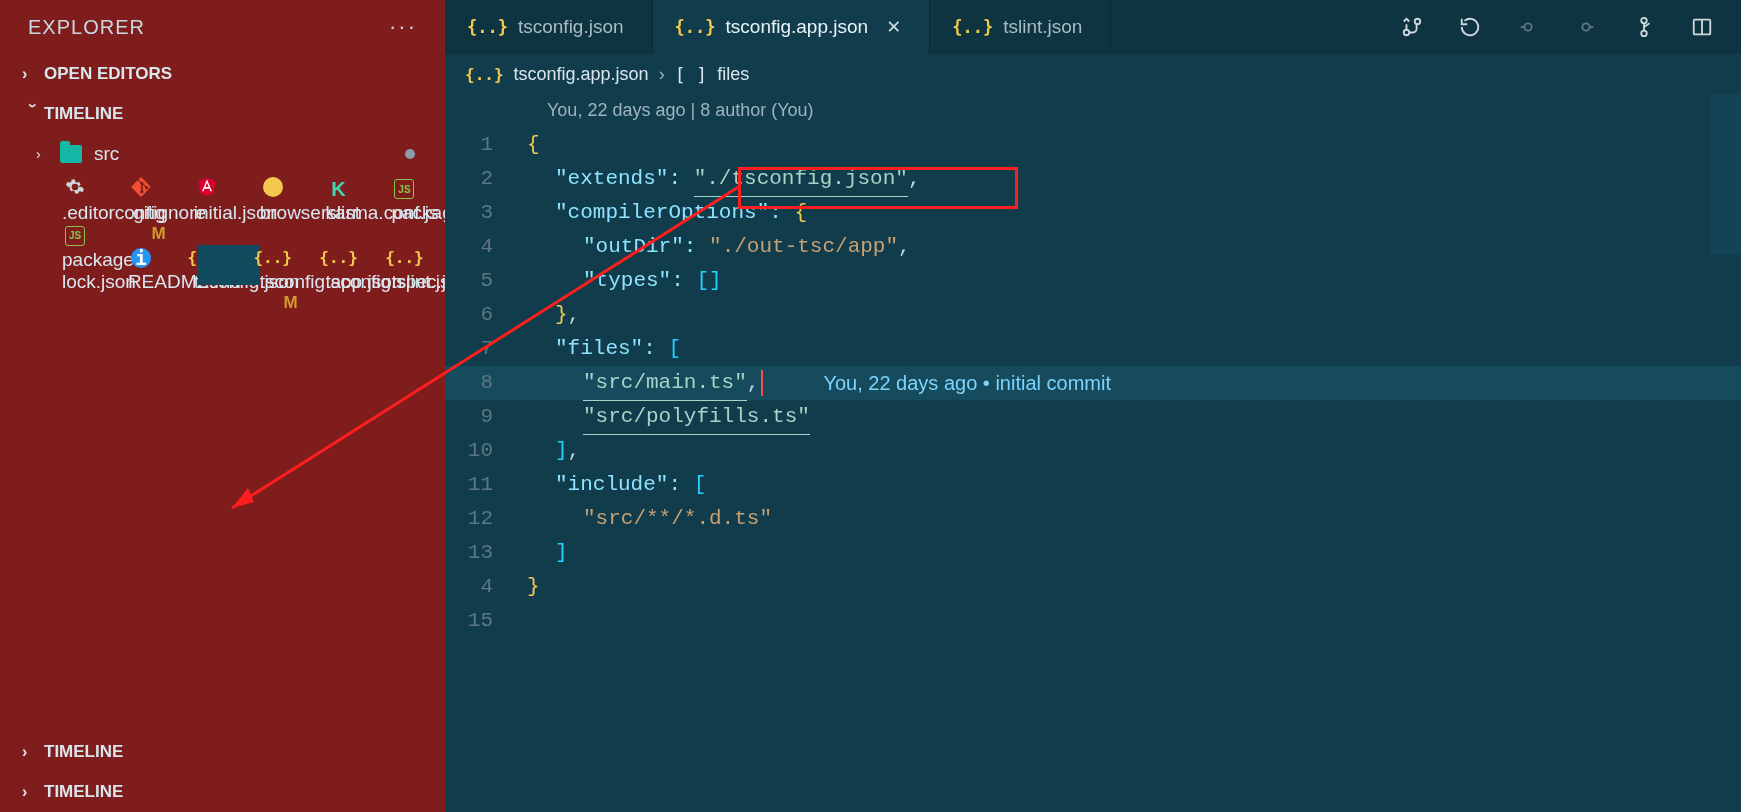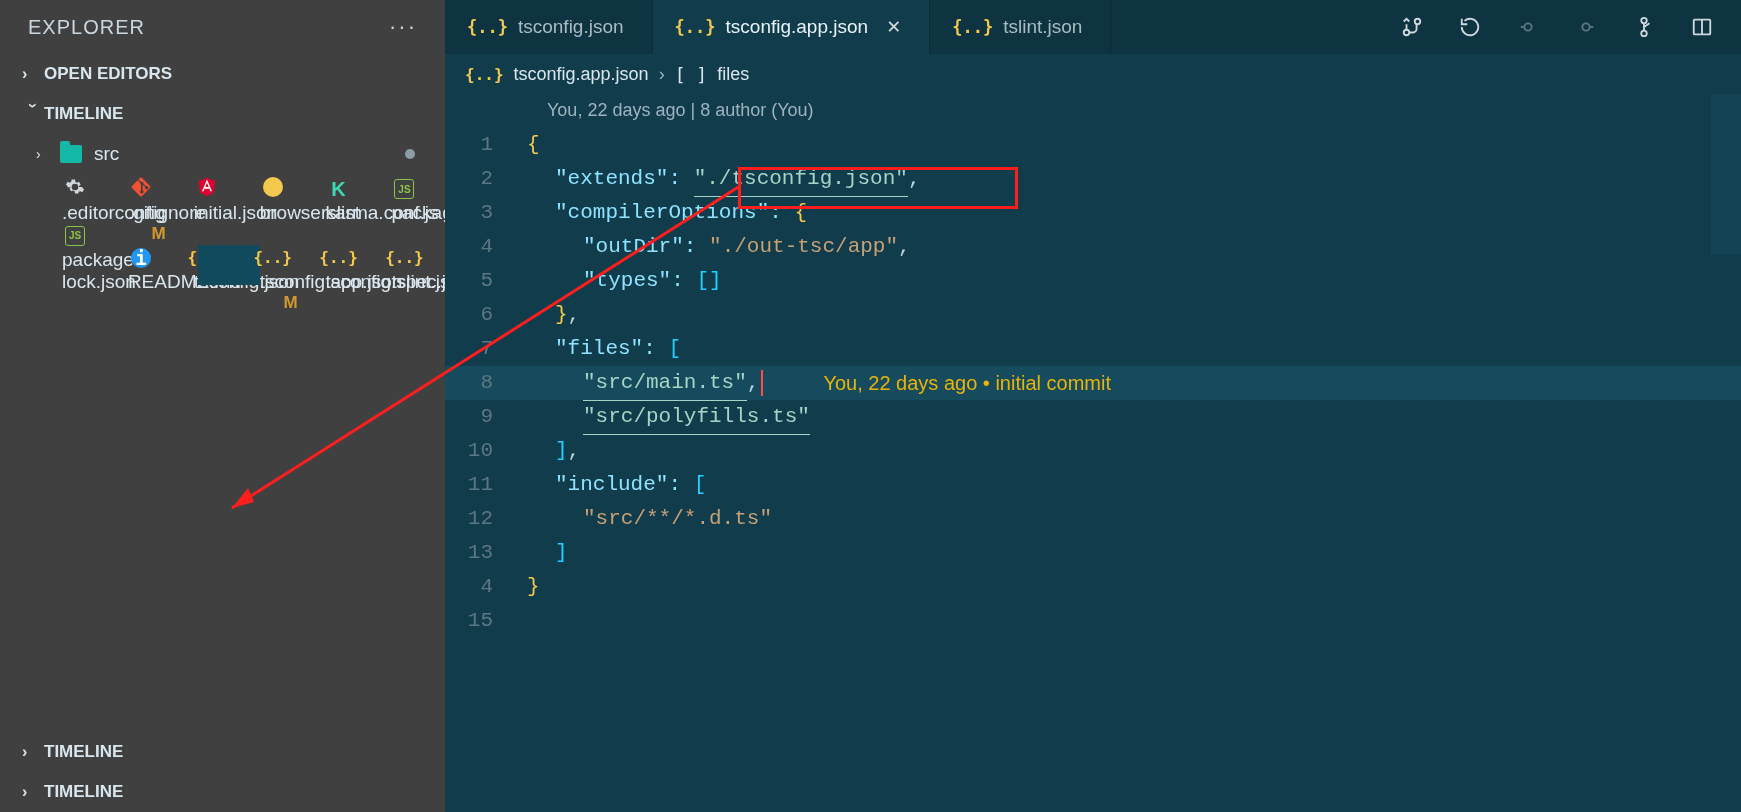--- a/index.html
+++ b/index.html
@@ -11,21 +11,21 @@
     display: flex;
     width: 1741px;
     height: 812px;
     overflow: hidden;
     position: relative;
   }
 
   
   .sidebar {
     width: 445px;
-    background: #404040;
+    background: #7f1d1d;
     color: #c9d8e0;
     display: flex;
     flex-direction: column;
     position: relative;
   }
   .sidebar-header {
     height: 54px;
     display: flex;
     align-items: center;
     justify-content: space-between;
@@ -214,21 +214,21 @@
   .key { color: #8fe3ff; }
   .colon { color: #8fe3ff; }
   .string { color: #c7a074; }
   .link-str { color: #a6d4c6; }
   .underline { border-bottom: 1px solid #a6d4c6; }
   .comma { color: #bcd4dc; }
   .cursor {
     display:inline-block; width:2px; height:26px; background:#ff4b4b; vertical-align:middle; margin-left:2px;
   }
   .blame-inline {
-    color:#eab308;
+    color:#7dd3fc;
     font-size:20px;
     margin-left: 60px;
     font-family: "Segoe UI", Arial, sans-serif;
   }
 
   
   .annot-box {
     position: absolute;
     border: 3px solid #ff1e1e;
     pointer-events: none;

